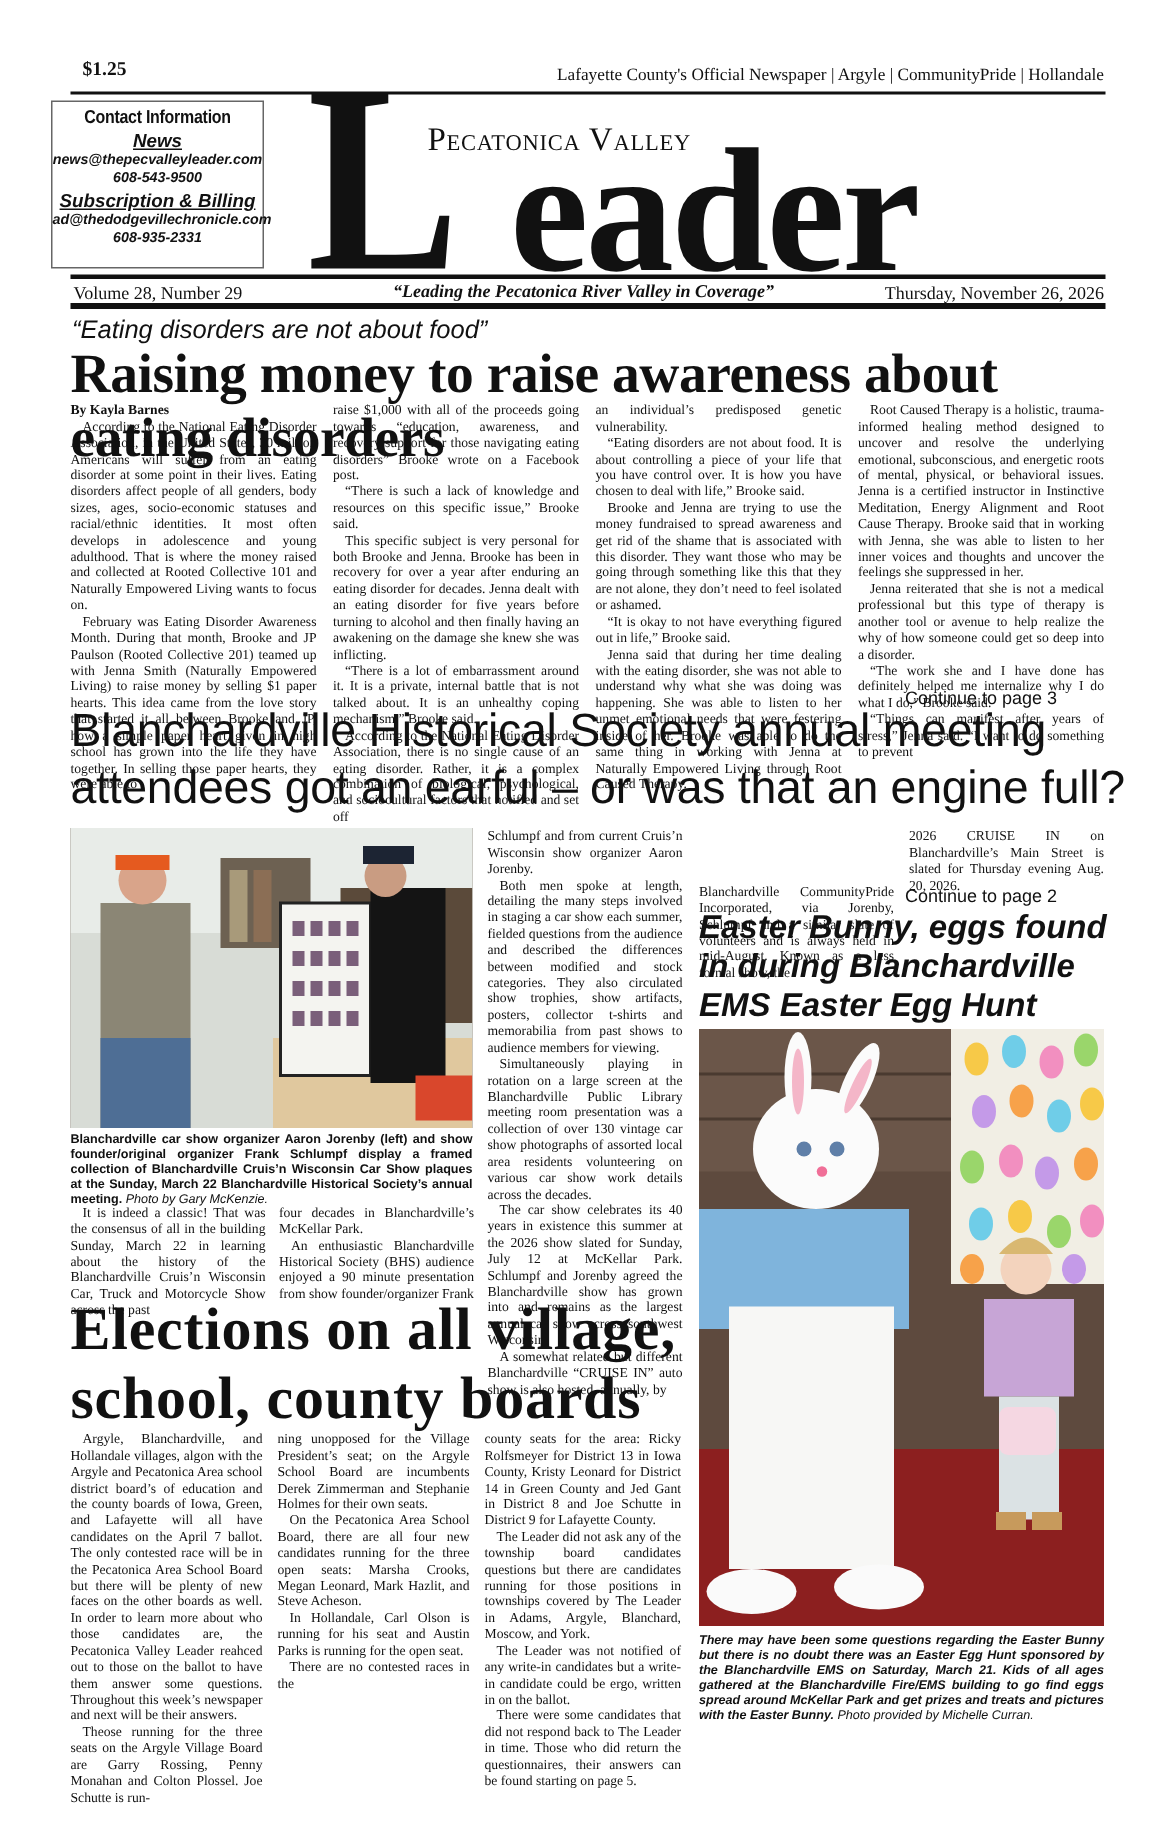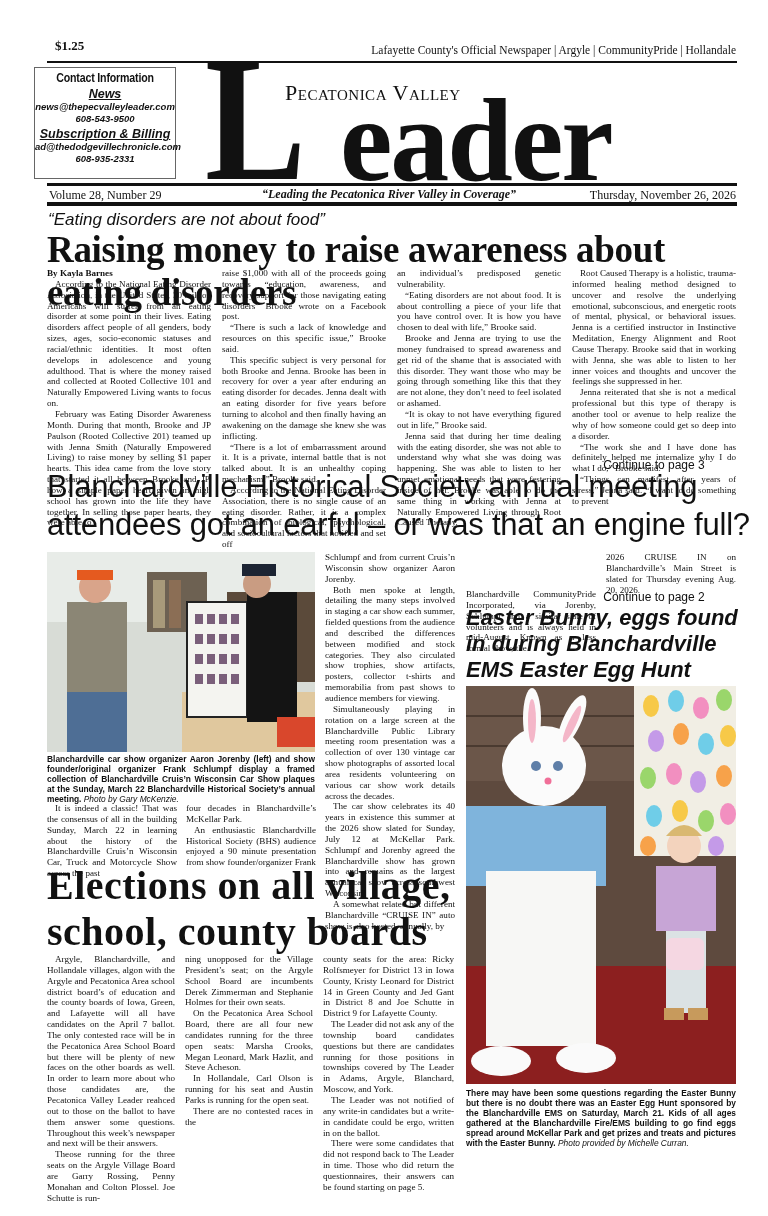--- a/index.html
+++ b/index.html
@@ -209,21 +209,21 @@
     <rect x="190" y="180" width="60" height="65" fill="#c7a5d6"></rect>
     <circle cx="218" cy="160" r="17" fill="#f3d3bd"></circle>
     <path d="M200 150 Q218 128 236 150" fill="#d9b871"></path>
     <rect x="200" y="245" width="40" height="82" fill="#dbe2e4"></rect>
     <rect x="198" y="322" width="20" height="12" fill="#c79a5c"></rect>
       <rect x="222" y="322" width="20" height="12" fill="#c79a5c"></rect>
     <rect x="200" y="252" width="38" height="32" rx="6" fill="#f5d7e2"></rect>
   </svg>
 </div>
 <div class="abs sans cap" style="left:466px;top:1088px;width:270px;text-align:justify;">
-  <span style="display:inline;">There may have been some questions regarding the Easter Bunny but there is no doubt there was an Easter Egg Hunt sponsored by the Blanchardville EMS on Saturday, March 21. Kids of all ages gathered at the Blanchardville Fire/EMS building to go find eggs spread around McKellar Park and get prizes and treats and pictures with the Easter Bunny.</span>
+  <span style="display:inline;font-style:italic;">There may have been some questions regarding the Easter Bunny but there is no doubt there was an Easter Egg Hunt sponsored by the Blanchardville EMS on Saturday, March 21. Kids of all ages gathered at the Blanchardville Fire/EMS building to go find eggs spread around McKellar Park and get prizes and treats and pictures with the Easter Bunny.</span>
   <i>Photo provided by Michelle Curran.</i>
 </div>
 
 <div class="abs sans hl4" style="left:47px;top:863px;width:420px;font-family:Liberation Serif, serif;">Elections on all village, school, county boards</div>
 
 <div class="abs serif body" style="left:47px;top:954px;width:128px;">
   <p>Argyle, Blanchardville, and Hollandale villages, algon with the Argyle and Pecatonica Area school district board’s of education and the county boards of Iowa, Green, and Lafayette will all have candidates on the April 7 ballot. The only contested race will be in the Pecatonica Area School Board but there will be plenty of new faces on the other boards as well. In order to learn more about who those candidates are, the Pecatonica Valley Leader reahced out to those on the ballot to have them answer some questions. Throughout this week’s newspaper and next will be their answers.</p>
   <p>Theose running for the three seats on the Argyle Village Board are Garry Rossing, Penny Monahan and Colton Plossel. Joe Schutte is run-</p>
 </div>
 <div class="abs serif body" style="left:185px;top:954px;width:128px;">

